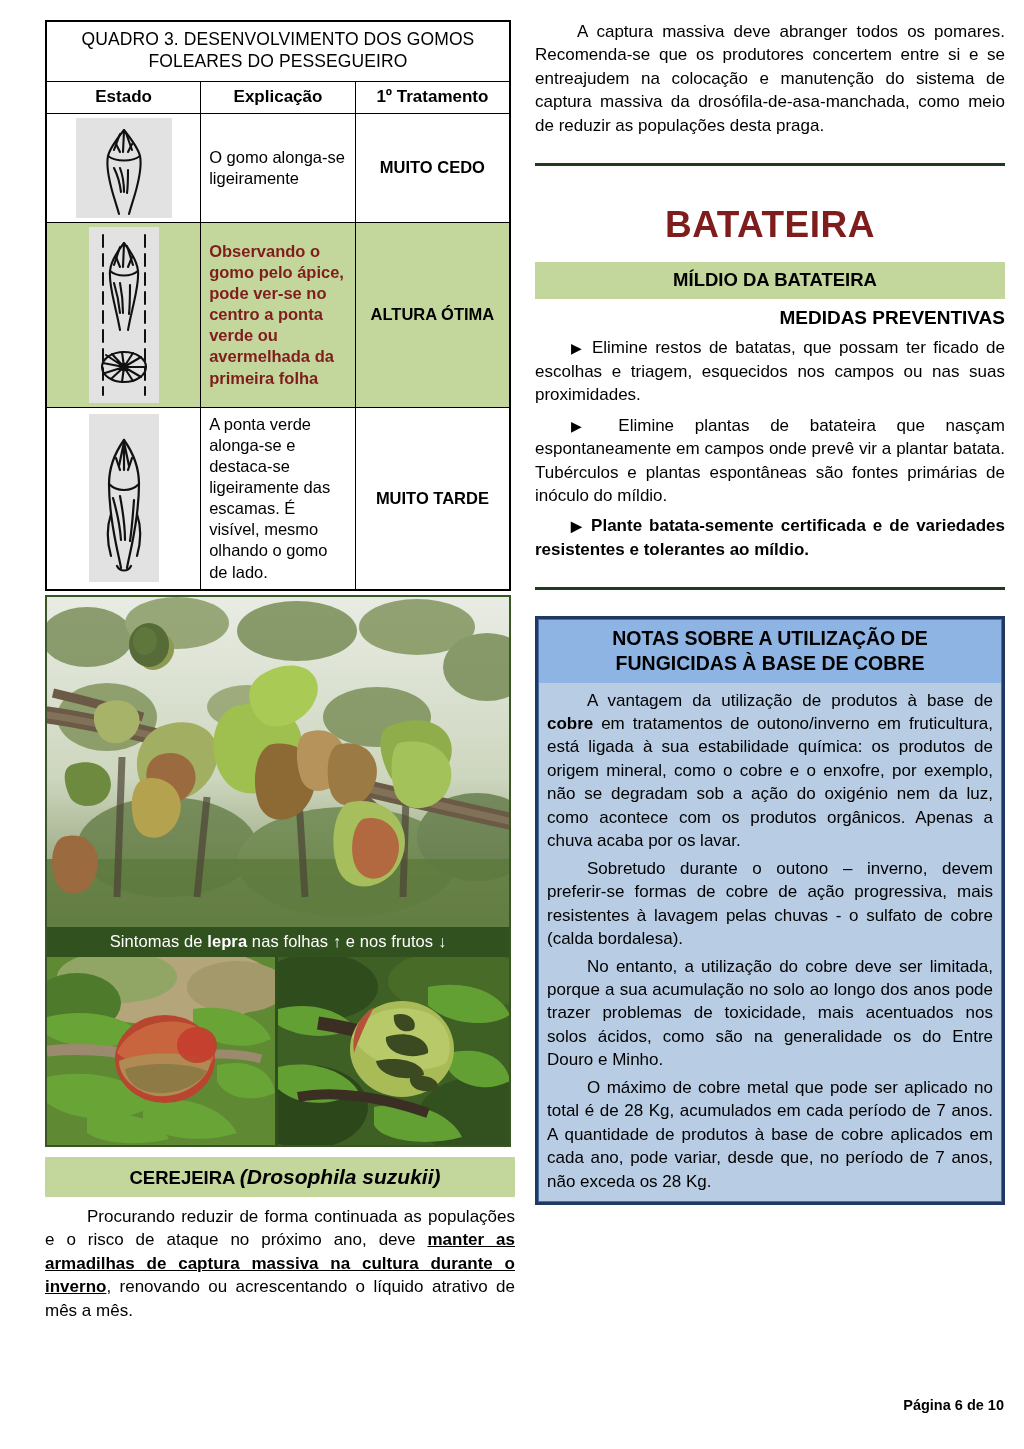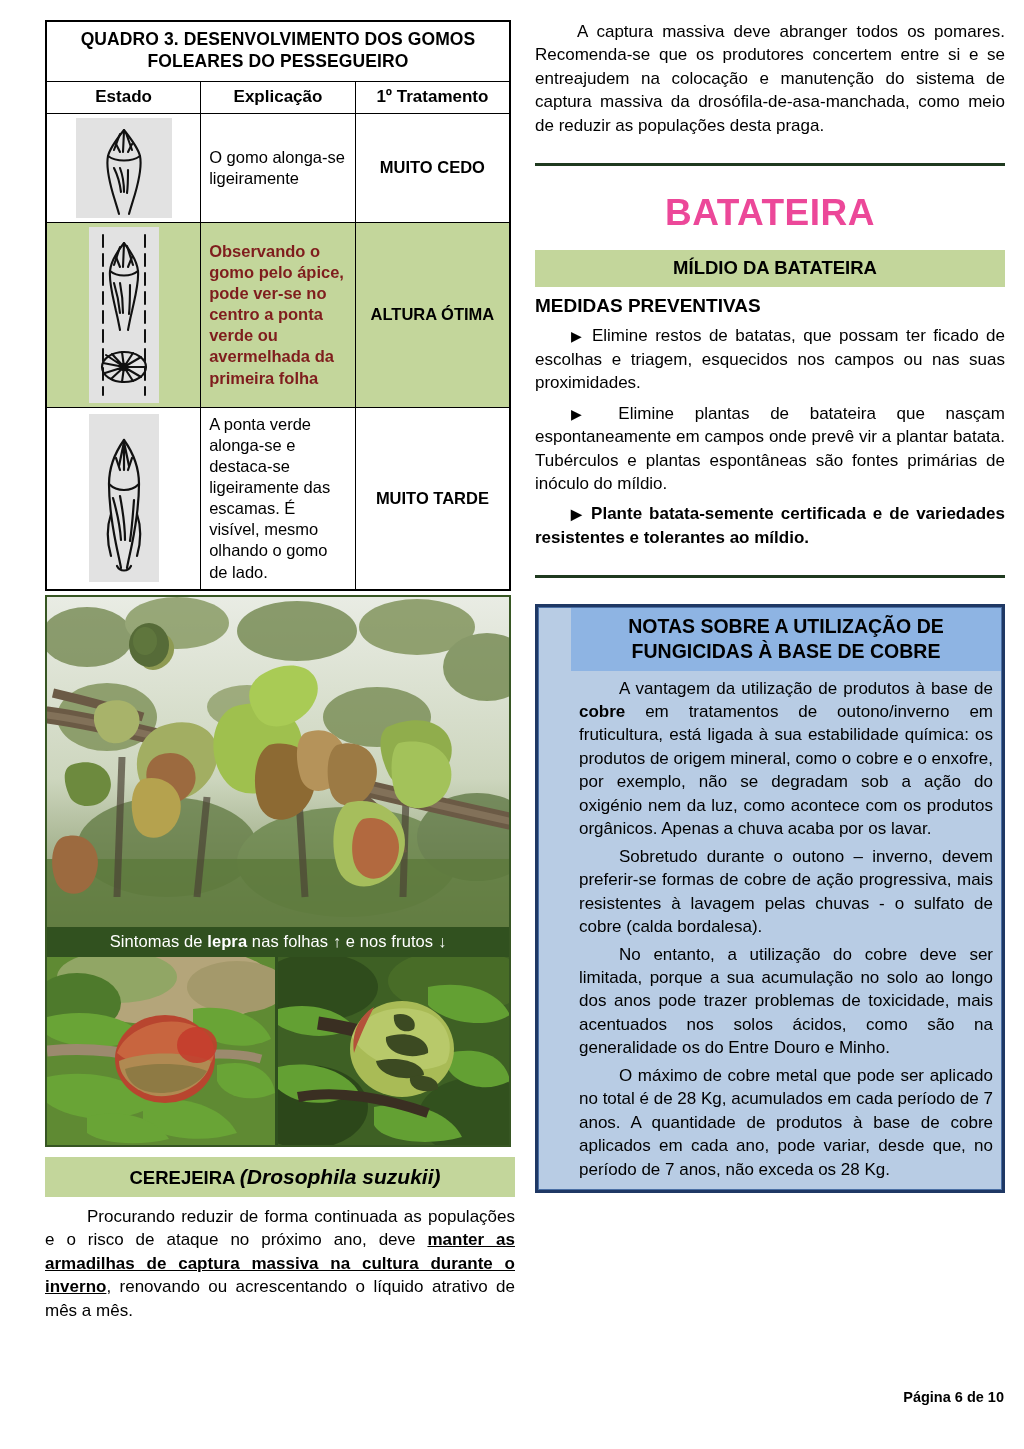--- a/index.html
+++ b/index.html
@@ -41,21 +41,21 @@
     table-layout: fixed;
     border: 2px solid #000;
   }
   table.quadro td, table.quadro th {
     border: 1.5px solid #000;
     vertical-align: middle;
     padding: 0;
   }
   .quadro-title {
     text-align: center;
-    font-weight: bold;
+    font-weight: normal;
     font-size: 17.5px;
     line-height: 1.25;
     padding: 7px 10px 8px 10px !important;
     letter-spacing: 0.1px;
   }
   .quadro-head {
     text-align: center;
     font-weight: bold;
     font-size: 17px;
     padding: 5px 2px 6px 2px !important;
@@ -153,35 +153,35 @@
 
   
   .rule-green {
     height: 3px;
     background: #1f3a1f;
     margin: 26px 0 0 0;
     width: 100%;
   }
   .batateira-title {
     text-align: center;
-    color: #ec4899;
+    color: #7f1d1d;
     font-weight: bold;
     font-size: 37px;
     letter-spacing: 0.5px;
-    margin: 26px 0 16px 0;
+    margin: 38px 0 16px 0;
   }
   .sci-name {
     text-align: center;
     font-weight: bold;
     font-style: italic;
     font-size: 21px;
     margin: 8px 0 0 0;
   }
   .subhead {
-    text-align: left;
+    text-align: right;
     font-weight: bold;
     font-size: 19px;
     margin: 8px 0 0 0;
   }
   .bullet-par {
     font-size: 17px;
     line-height: 1.38;
     text-align: justify;
     text-indent: 36px;
     margin: 7px 0 0 0;
@@ -191,21 +191,21 @@
 
   
   .blue-box {
     border: 3px solid #1f3864;
     background: #b8cce4;
     margin-top: 26px;
     box-sizing: border-box;
     width: 470px;
     padding: 0;
   }
-  .blue-box-inner { border: 1px solid #4a6fa5; padding-left: 32px; }
+  .blue-box-inner { border: 1px solid #4a6fa5; }
   .blue-head {
     background: #8eb4e3;
     text-align: center;
     font-weight: bold;
     font-size: 19.5px;
     line-height: 1.26;
     padding: 6px 18px 7px 18px;
   }
   .blue-body { padding: 2px 8px 8px 8px; }
   .blue-par {
@@ -213,21 +213,21 @@
     line-height: 1.38;
     text-align: justify;
     text-indent: 40px;
     margin: 4px 0 0 0;
   }
   .blue-par b { font-weight: bold; }
 
   .footer {
     position: absolute;
     right: 20px;
-    bottom: 44px;
+    bottom: 36px;
     font-size: 14.5px;
     font-weight: bold;
     text-align: center;
   }
 </style>
 </head>
 <body>
 
 <div class="page">
 

